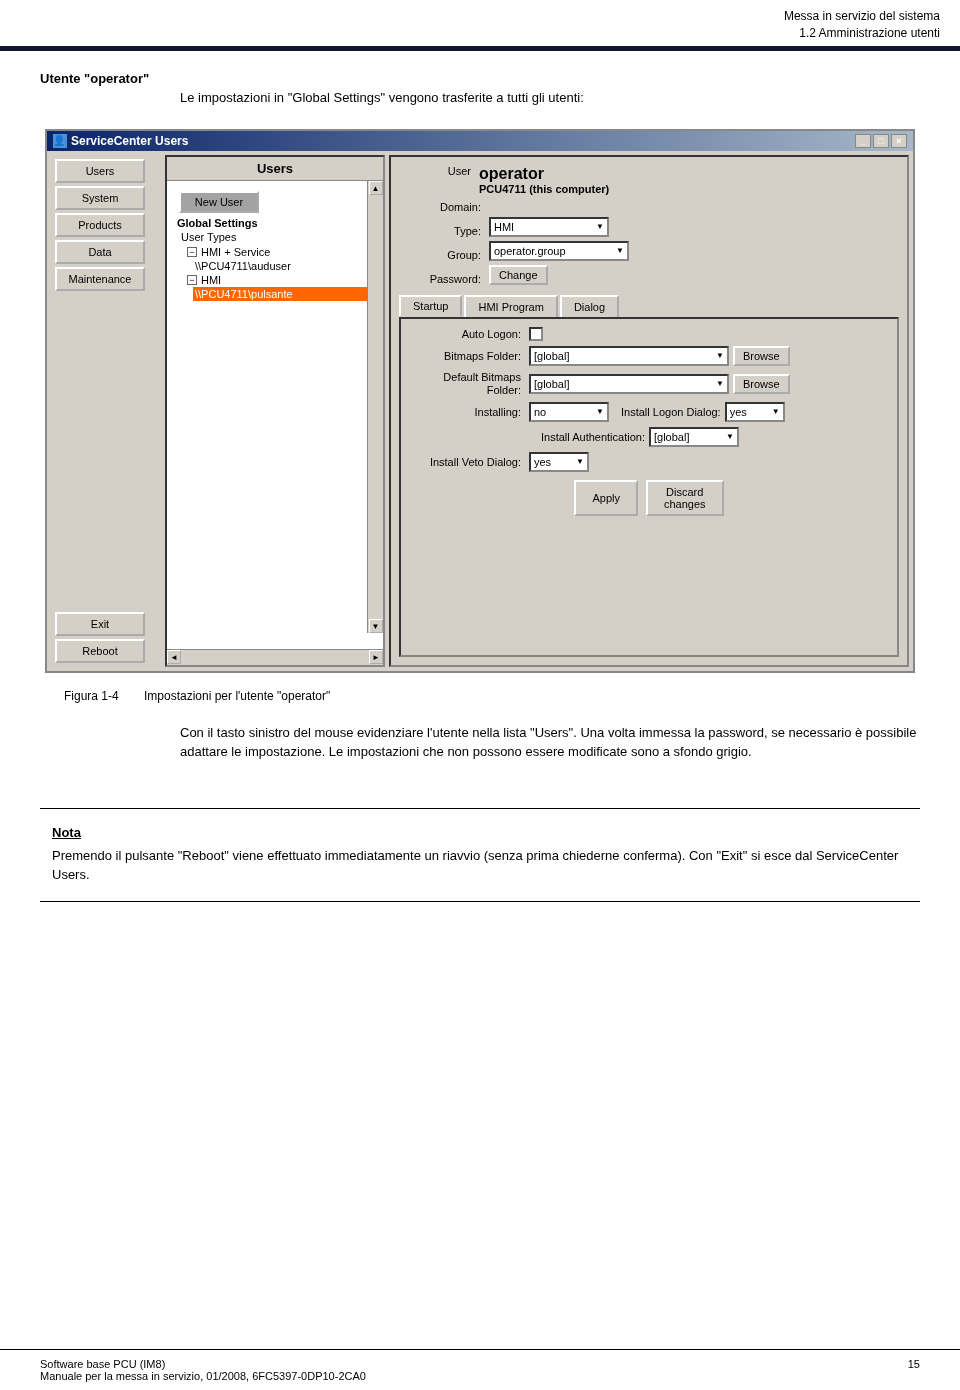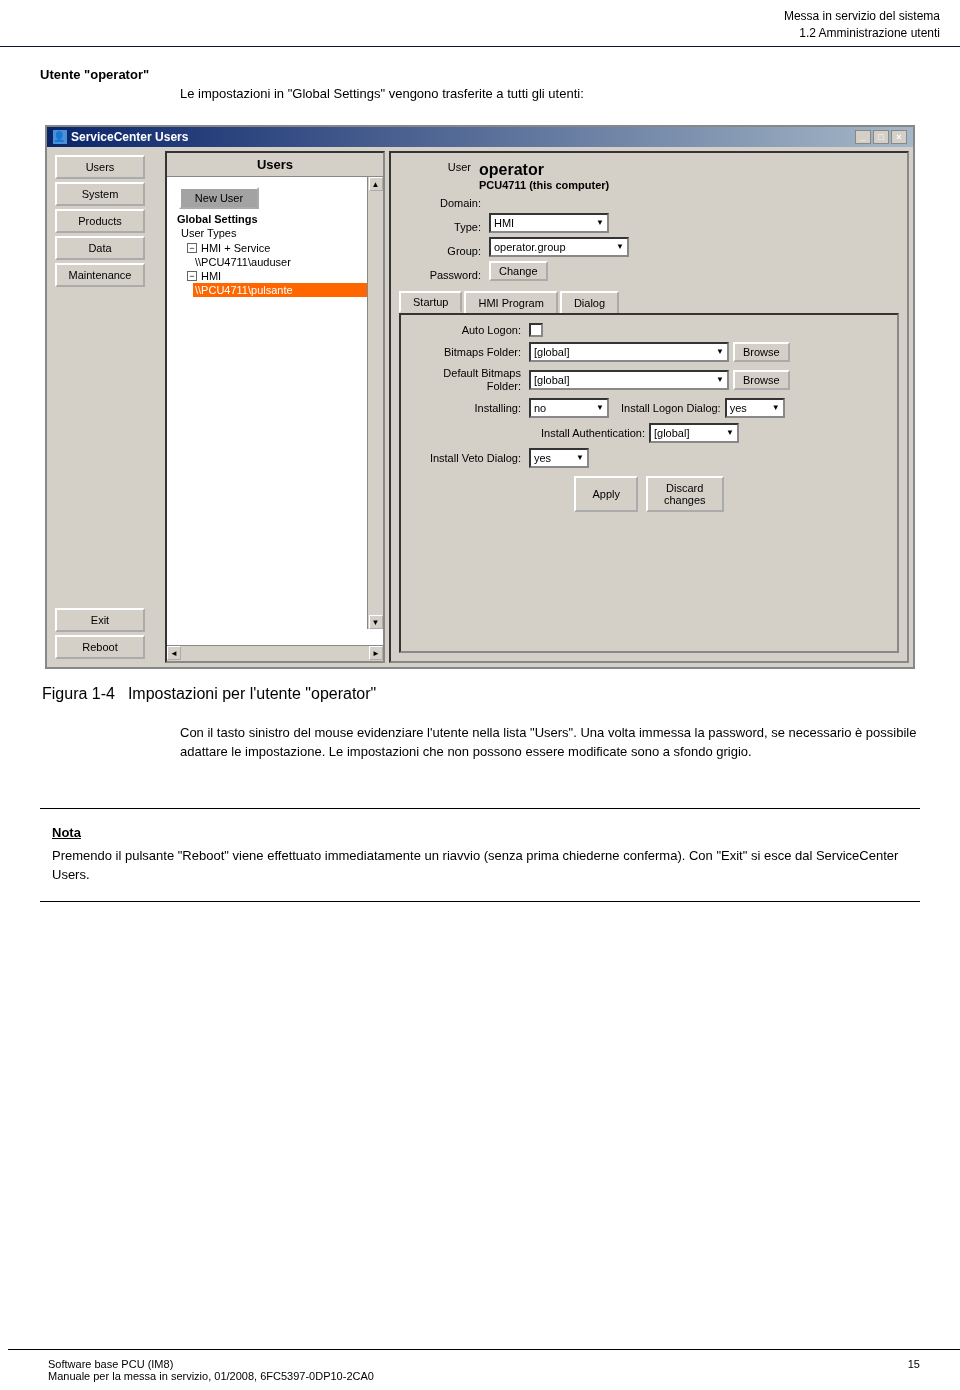--- a/index.html
+++ b/index.html
@@ -10,21 +10,21 @@
       color: #000000;
       width: 960px;
       min-height: 1390px;
       position: relative;
     }
 
     
     .page-header {
       text-align: right;
       padding: 8px 20px 4px 20px;
-      border-bottom: 1px solid #0f172a;
+      border-bottom: 5px solid #0f172a;
       font-size: 12px;
       line-height: 1.4;
     }
 
     
     .page-content {
       padding: 20px 40px 20px 40px;
     }
 
     
@@ -276,25 +276,25 @@
       background: #d4d0c8;
       border: 2px outset #fff;
       padding: 4px 16px;
       font-size: 11px;
       cursor: pointer;
       min-width: 60px;
     }
 
     
     .figure-caption {
-      font-size: 16px;
-      display: flex;
-      gap: 13px;
+      font-size: 12px;
+      display: flex;
+      gap: 20px;
       margin-bottom: 20px;
-      margin-left: 2px;
+      margin-left: 24px;
     }
 
     .figure-label {
       font-weight: normal;
       min-width: 60px;
     }
 
     
     .body-text {
       font-size: 13px;
@@ -325,21 +325,21 @@
     .note-text {
       font-size: 13px;
       line-height: 1.5;
       margin-bottom: 10px;
     }
 
     
     .page-footer {
       position: absolute;
       bottom: 0;
-      left: 8px;
+      left: 0;
       right: 0;
       padding: 8px 40px;
       border-top: 1px solid #000;
       display: flex;
       justify-content: space-between;
       font-size: 11px;
     }
 
     .inline-dropdown {
       display: inline-flex;

